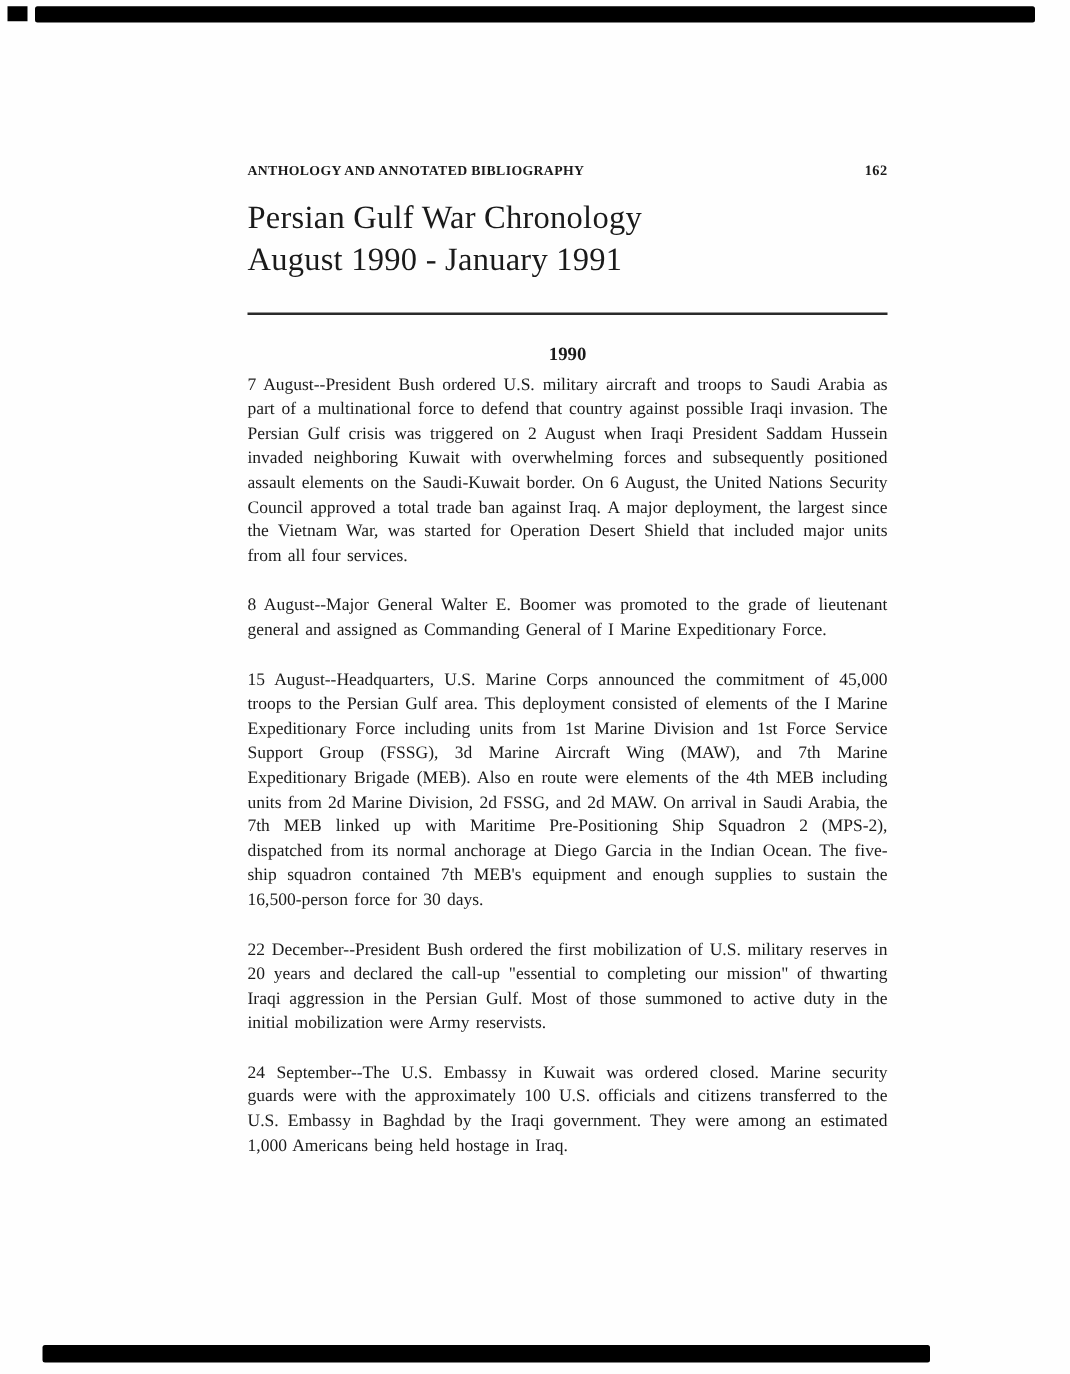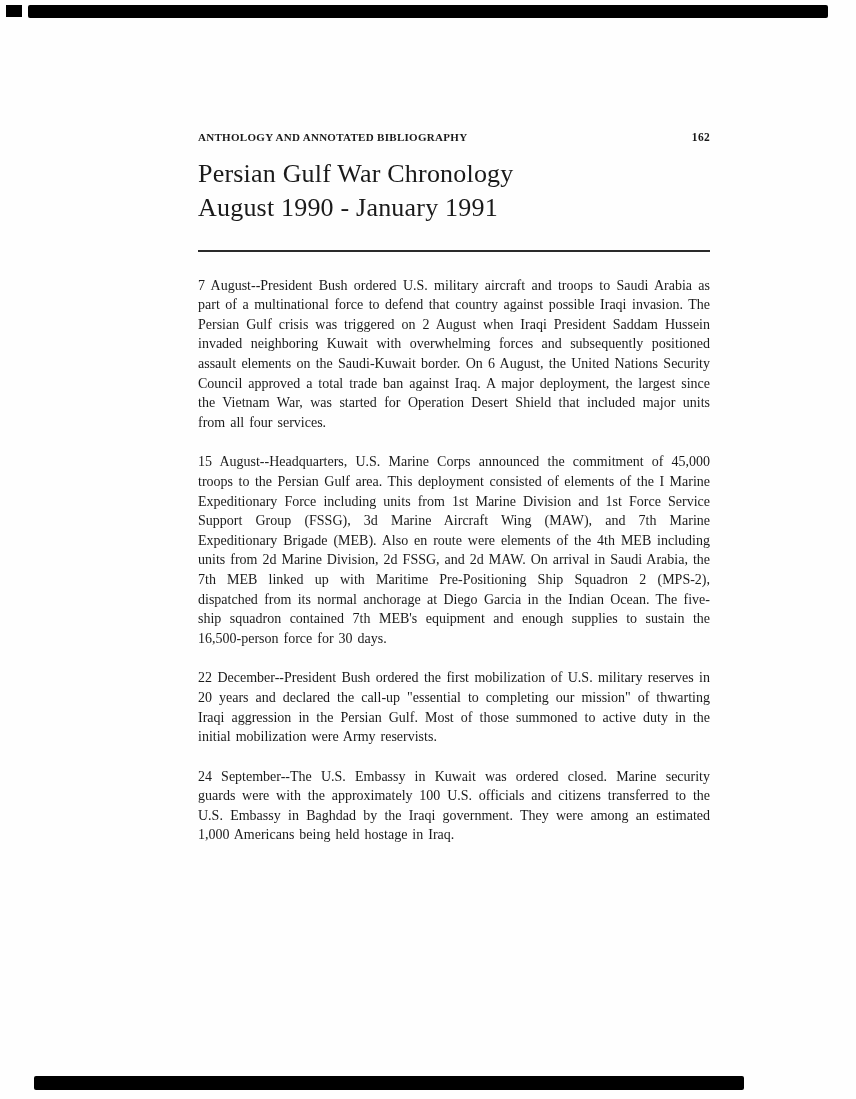--- a/index.html
+++ b/index.html
@@ -83,21 +83,21 @@
     font-weight: bold;
   }
   .entry {
     margin: 20px 0 0 0;
     font-size: 14px;
     line-height: 1.4;
     text-align: justify;
     word-spacing: 1.5px;
   }
   .entry.first {
-    margin-top: 24px;
+    margin-top: 6px;
   }
 </style>
 </head>
 <body>
 
 <div class="page">
 
   <div class="scan-bar top-left-notch"></div>
   <div class="scan-bar top"></div>
   <div class="scan-bar bottom"></div>
@@ -109,23 +109,25 @@
       <span class="page-number">162</span>
     </div>
 
     <h1 class="doc-title">
       <span class="title-line">Persian Gulf War Chronology</span>
       <span class="title-line">August 1990 - January 1991</span>
     </h1>
 
     <hr class="rule">
 
+    <h2 class="section-heading">1990</h2>
 
     <p class="entry first">7 August--President Bush ordered U.S. military aircraft and troops to Saudi Arabia as part of a multinational force to defend that country against possible Iraqi invasion.  The Persian Gulf crisis was triggered on 2 August when Iraqi President Saddam Hussein invaded neighboring Kuwait with overwhelming forces and subsequently positioned assault elements on the Saudi-Kuwait border.  On 6 August, the United Nations Security Council approved a total trade ban against Iraq.  A major deployment, the largest since the Vietnam War, was started for Operation Desert Shield that included major units from all four services.</p>
 
+    <p class="entry">8 August--Major General Walter E. Boomer was promoted to the grade of lieutenant general and assigned as Commanding General of I Marine Expeditionary Force.</p>
 
     <p class="entry">15 August--Headquarters, U.S. Marine Corps announced the commitment of 45,000 troops to the Persian Gulf area.  This deployment consisted of elements of the I Marine Expeditionary Force including units from 1st Marine Division and 1st Force Service Support Group (FSSG), 3d Marine Aircraft Wing (MAW), and 7th Marine Expeditionary Brigade (MEB).  Also en route were elements of the 4th MEB including units from 2d Marine Division, 2d FSSG, and 2d MAW.  On arrival in Saudi Arabia, the 7th MEB linked up with Maritime Pre-Positioning Ship Squadron 2 (MPS-2), dispatched from its normal anchorage at Diego Garcia in the Indian Ocean.  The five-ship squadron contained 7th MEB's equipment and enough supplies to sustain the 16,500-person force for 30 days.</p>
 
     <p class="entry">22 December--President Bush ordered the first mobilization of U.S. military reserves in 20 years and declared the call-up "essential to completing our mission" of thwarting Iraqi aggression in the Persian Gulf.  Most of those summoned to active duty in the initial mobilization were Army reservists.</p>
 
     <p class="entry">24 September--The U.S. Embassy in Kuwait was ordered closed.  Marine security guards were with the approximately 100 U.S. officials and citizens transferred to the U.S. Embassy in Baghdad by the Iraqi government.  They were among an estimated 1,000 Americans being held hostage in Iraq.</p>
 
   </div>
 </div>
 

